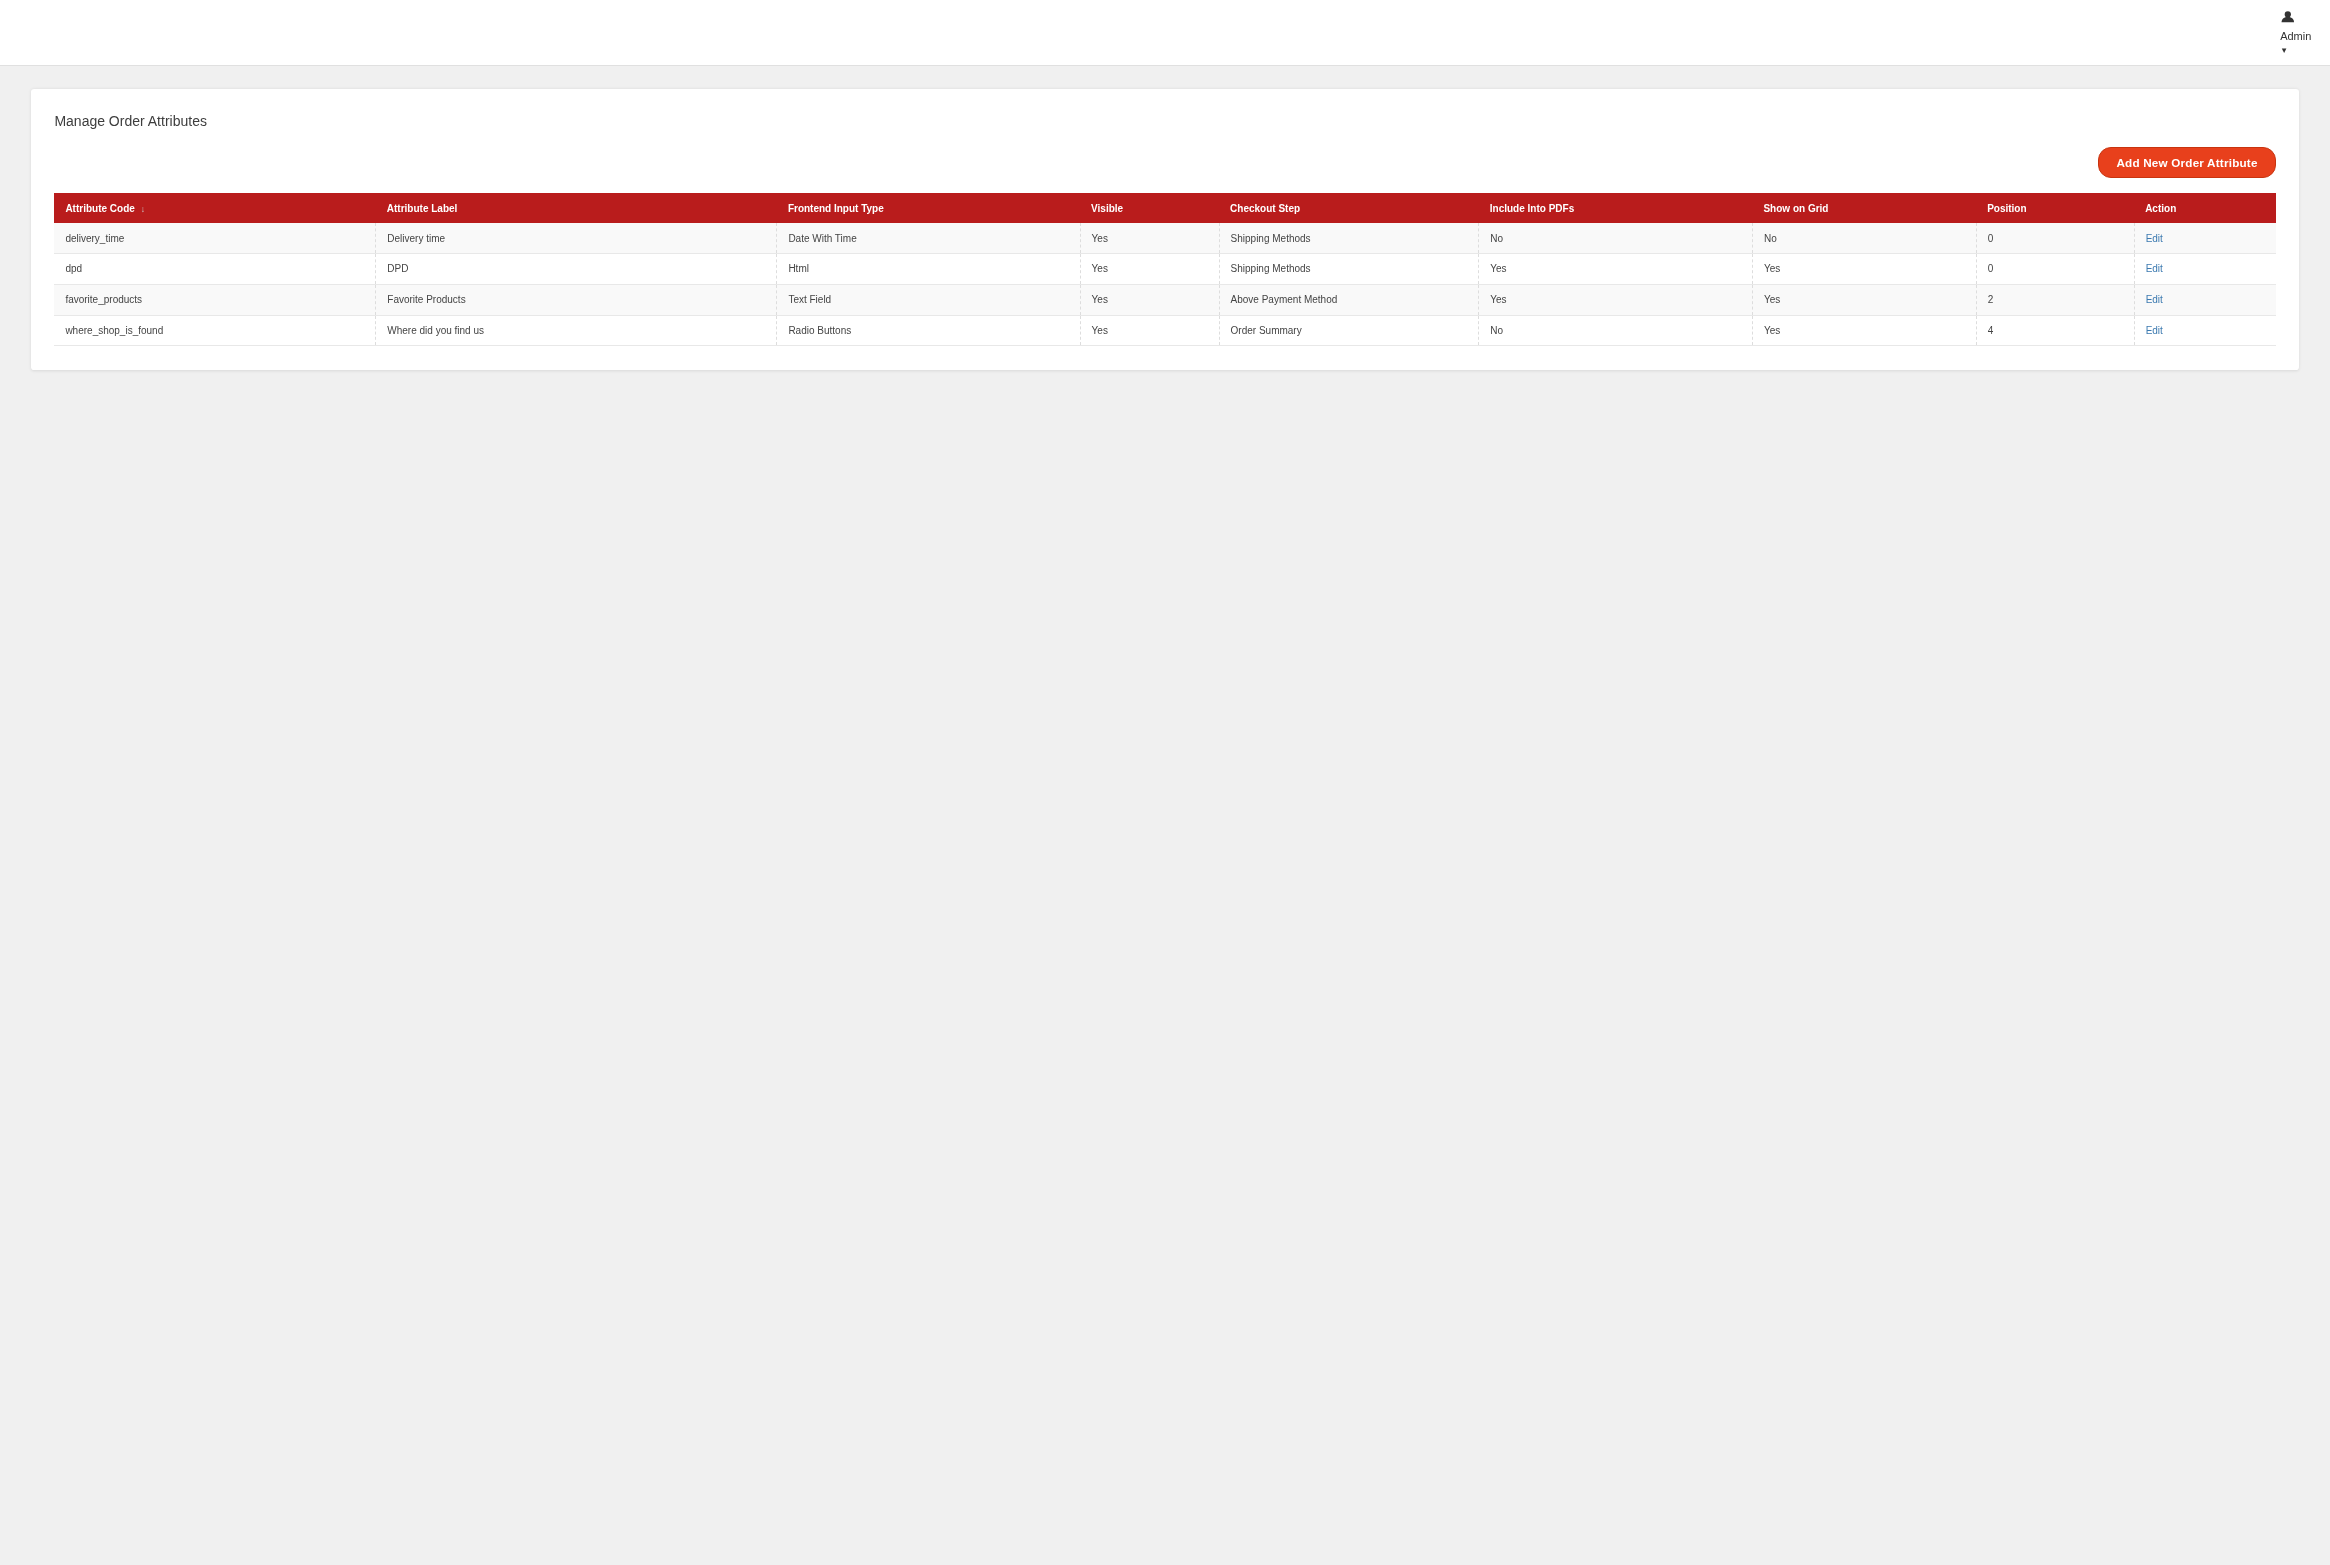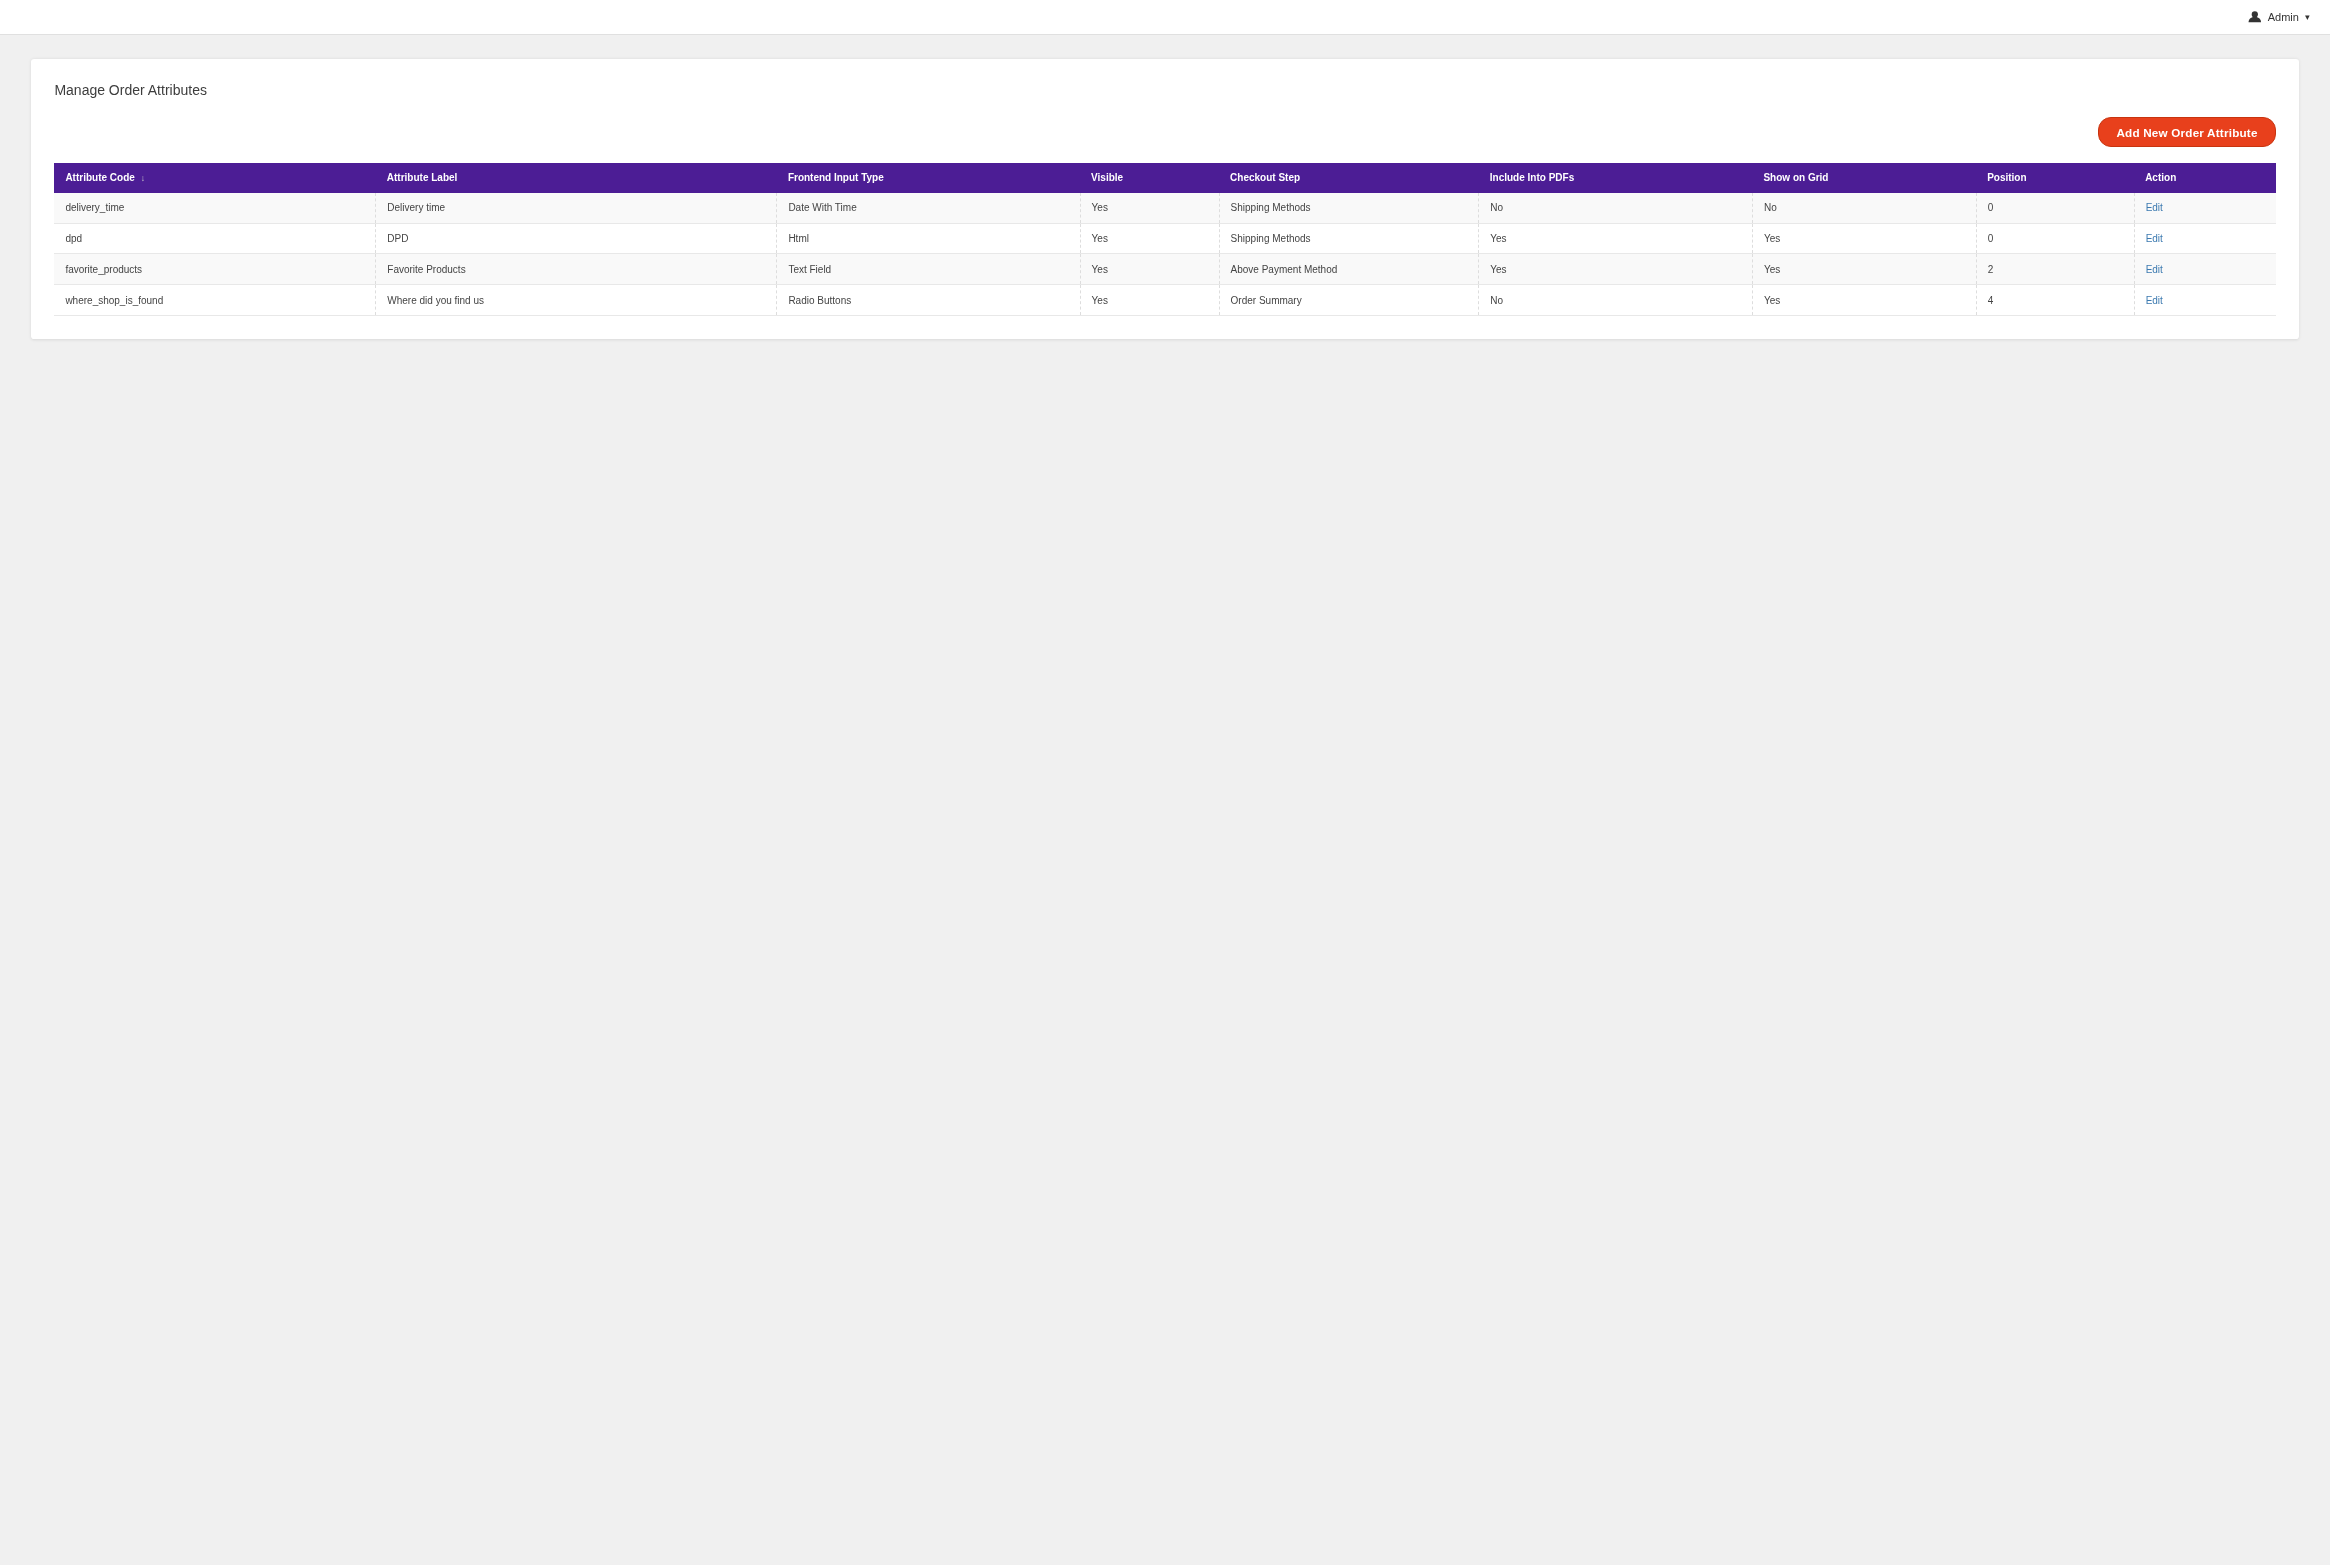--- a/index.html
+++ b/index.html
@@ -15,23 +15,24 @@
     .top-bar {
       background: #fff;
       padding: 9.4px 18.7px;
       display: flex;
       justify-content: flex-end;
       align-items: center;
       border-bottom: 0.8px solid #e0e0e0;
     }
     .admin-area {
       display: flex;
-      align-items: center;
+      align-items: flex-start;
       gap: 4.7px;
       cursor: pointer;
+      flex-direction: column;
     }
     .admin-icon {
       width: 15.6px;
       height: 15.6px;
     }
     .admin-name {
       font-size: 11px;
       color: #333;
     }
     .chevron-icon {
@@ -68,21 +69,21 @@
       font-weight: 600;
       cursor: pointer;
       border-radius: 13px;
       letter-spacing: 0.2px;
     }
     table {
       width: 100%;
       border-collapse: collapse;
     }
     thead tr {
-      background: #4c1d95;
+      background: #b91c1c;
       color: #fff;
       margin-left: 28px;
     }
     thead th {
       padding: 9.4px 11px;
       text-align: left;
       font-weight: 600;
       font-size: 10px;
       white-space: nowrap;
     }

